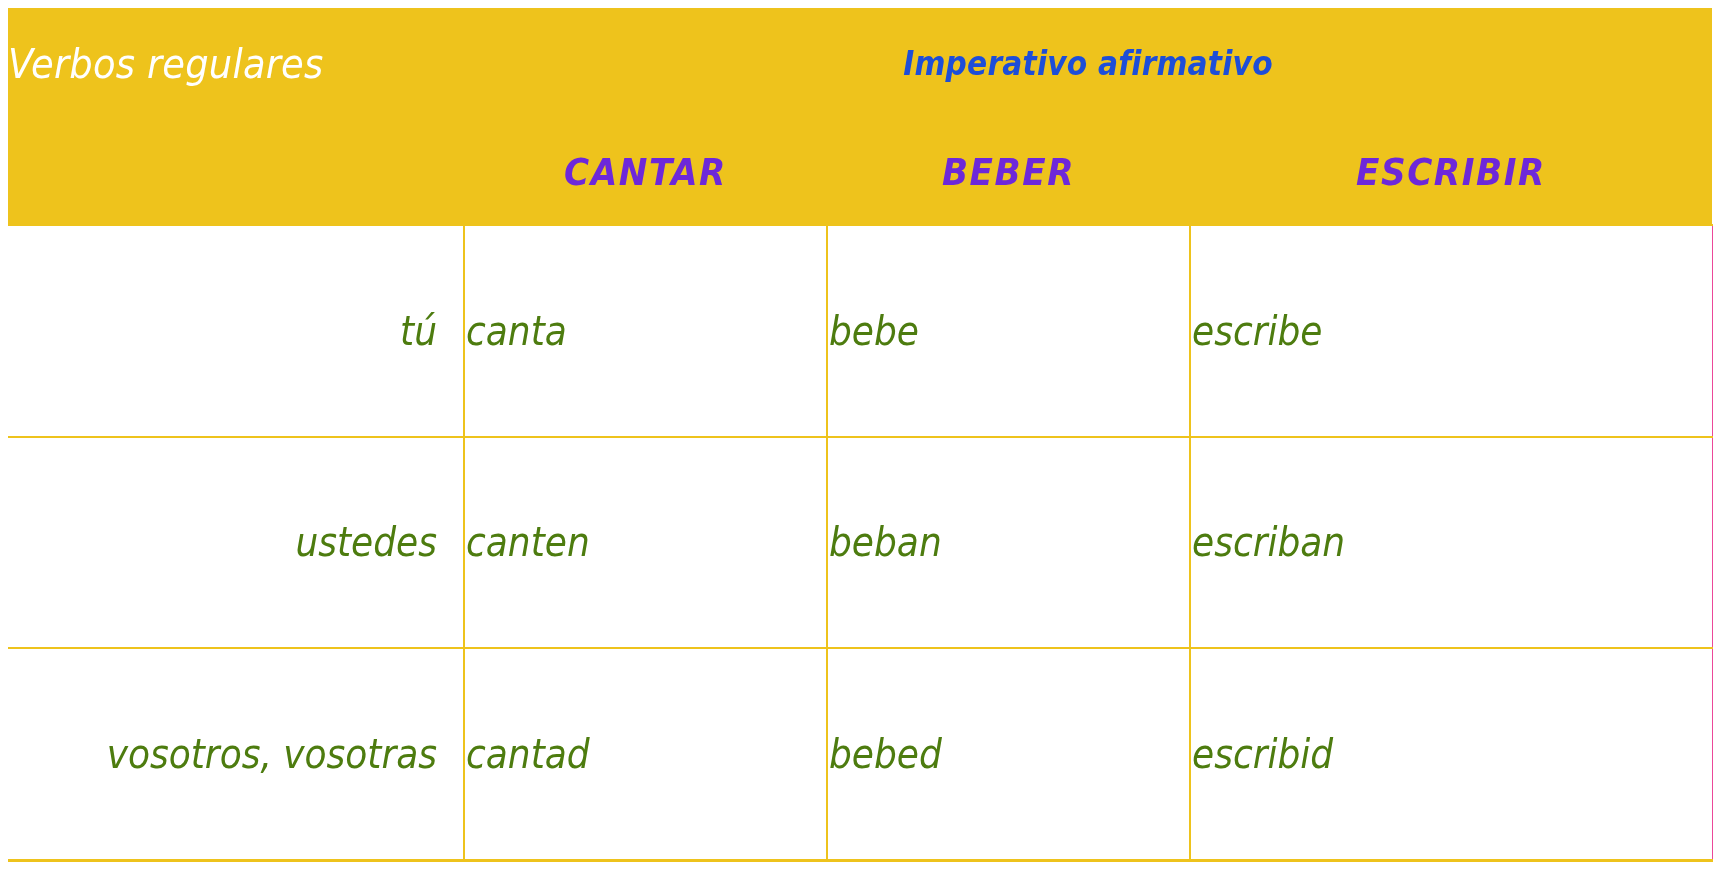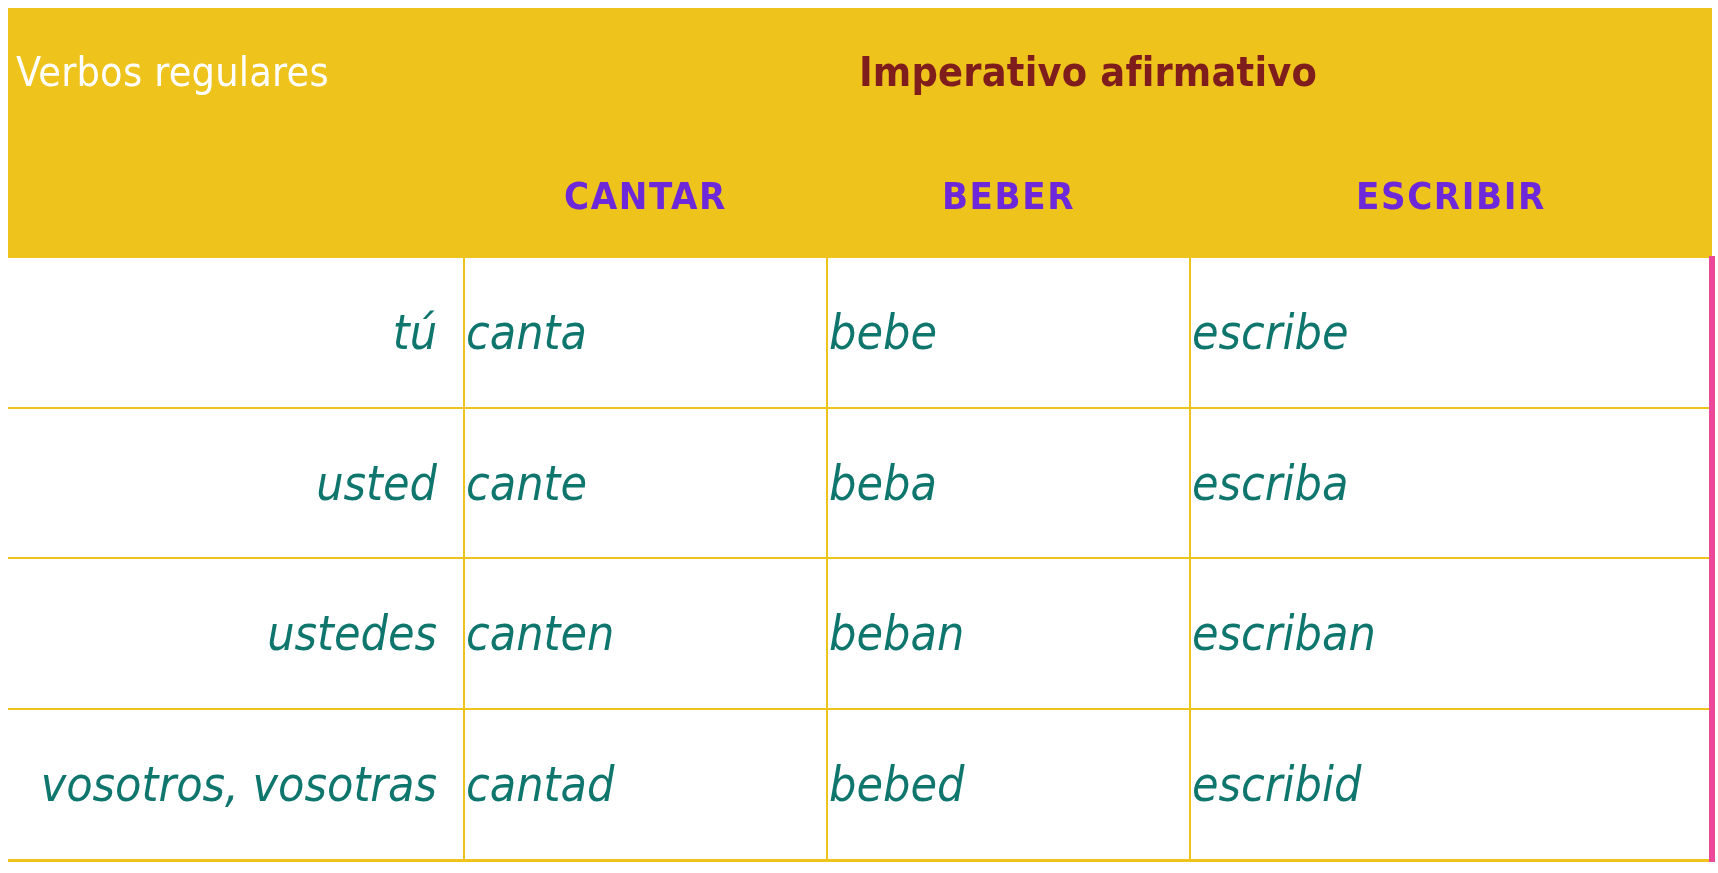--- a/index.html
+++ b/index.html
@@ -34,40 +34,41 @@
   col.c-pron   { width: 456px; }
   col.c-verb1  { width: 363px; }
   col.c-verb2  { width: 363px; }
   col.c-verb3  { width: 522px; }
 
   
   .hdr-band td,
   .hdr-sub td {
     background: #EEC31C;
     border: none;
-    padding: 8px;
+    padding: 0;
+    font-style: italic;
   }
 
   .hdr-band td { height: 113px; vertical-align: middle; }
   .hdr-sub  td { height: 103px; vertical-align: middle; }
 
   .band-label {
     color: #ffffff;
     font-size: 41px;
     font-weight: 300;
     letter-spacing: 0.2px;
     padding-left: 54px;
     text-align: left;
     line-height: 1.05;
     white-space: nowrap;
   }
 
   .band-title {
-    color: #7f1d1d;
-    font-size: 41px;
+    color: #1d4ed8;
+    font-size: 33px;
     font-weight: bold;
     text-align: center;
     line-height: 1.05;
     letter-spacing: 0.2px;
     white-space: nowrap;
     padding-right: 6px;
   }
 
   .verb-head {
     color: #6d28d9;
@@ -78,31 +79,31 @@
     line-height: 1.05;
     white-space: nowrap;
   }
 
   
   .conj-table tbody td {
     border: 2px solid #EEC31C;
     background: #ffffff;
     height: 112px;
     vertical-align: middle;
-    color: #0f766e;
-    font-size: 48px;
+    color: #4d7c0f;
+    font-size: 40px;
     line-height: 1.1;
     white-space: nowrap;
   }
 
   .conj-table tbody tr td:first-child {
     border-left: 3px solid #EEC31C;
   }
   .conj-table tbody tr td:last-child {
-    border-right: 6px solid #ec4899;
+    border-right: 1px solid #ec4899;
   }
   .conj-table tbody tr:last-child td {
     border-bottom: 3px solid #EEC31C;
   }
 
   .cell-pron {
     text-align: right;
     font-style: italic;
     padding-right: 26px;
     border-left: none !important;
@@ -143,26 +144,20 @@
     </thead>
 
     <tbody>
       <tr>
         <td class="cell-pron">tú</td>
         <td class="cell-form">canta</td>
         <td class="cell-form">bebe</td>
         <td class="cell-form">escribe</td>
       </tr>
       <tr>
-        <td class="cell-pron">usted</td>
-        <td class="cell-form">cante</td>
-        <td class="cell-form">beba</td>
-        <td class="cell-form">escriba</td>
-      </tr>
-      <tr>
         <td class="cell-pron">ustedes</td>
         <td class="cell-form">canten</td>
         <td class="cell-form">beban</td>
         <td class="cell-form">escriban</td>
       </tr>
       <tr>
         <td class="cell-pron">vosotros, vosotras</td>
         <td class="cell-form">cantad</td>
         <td class="cell-form">bebed</td>
         <td class="cell-form">escribid</td>

